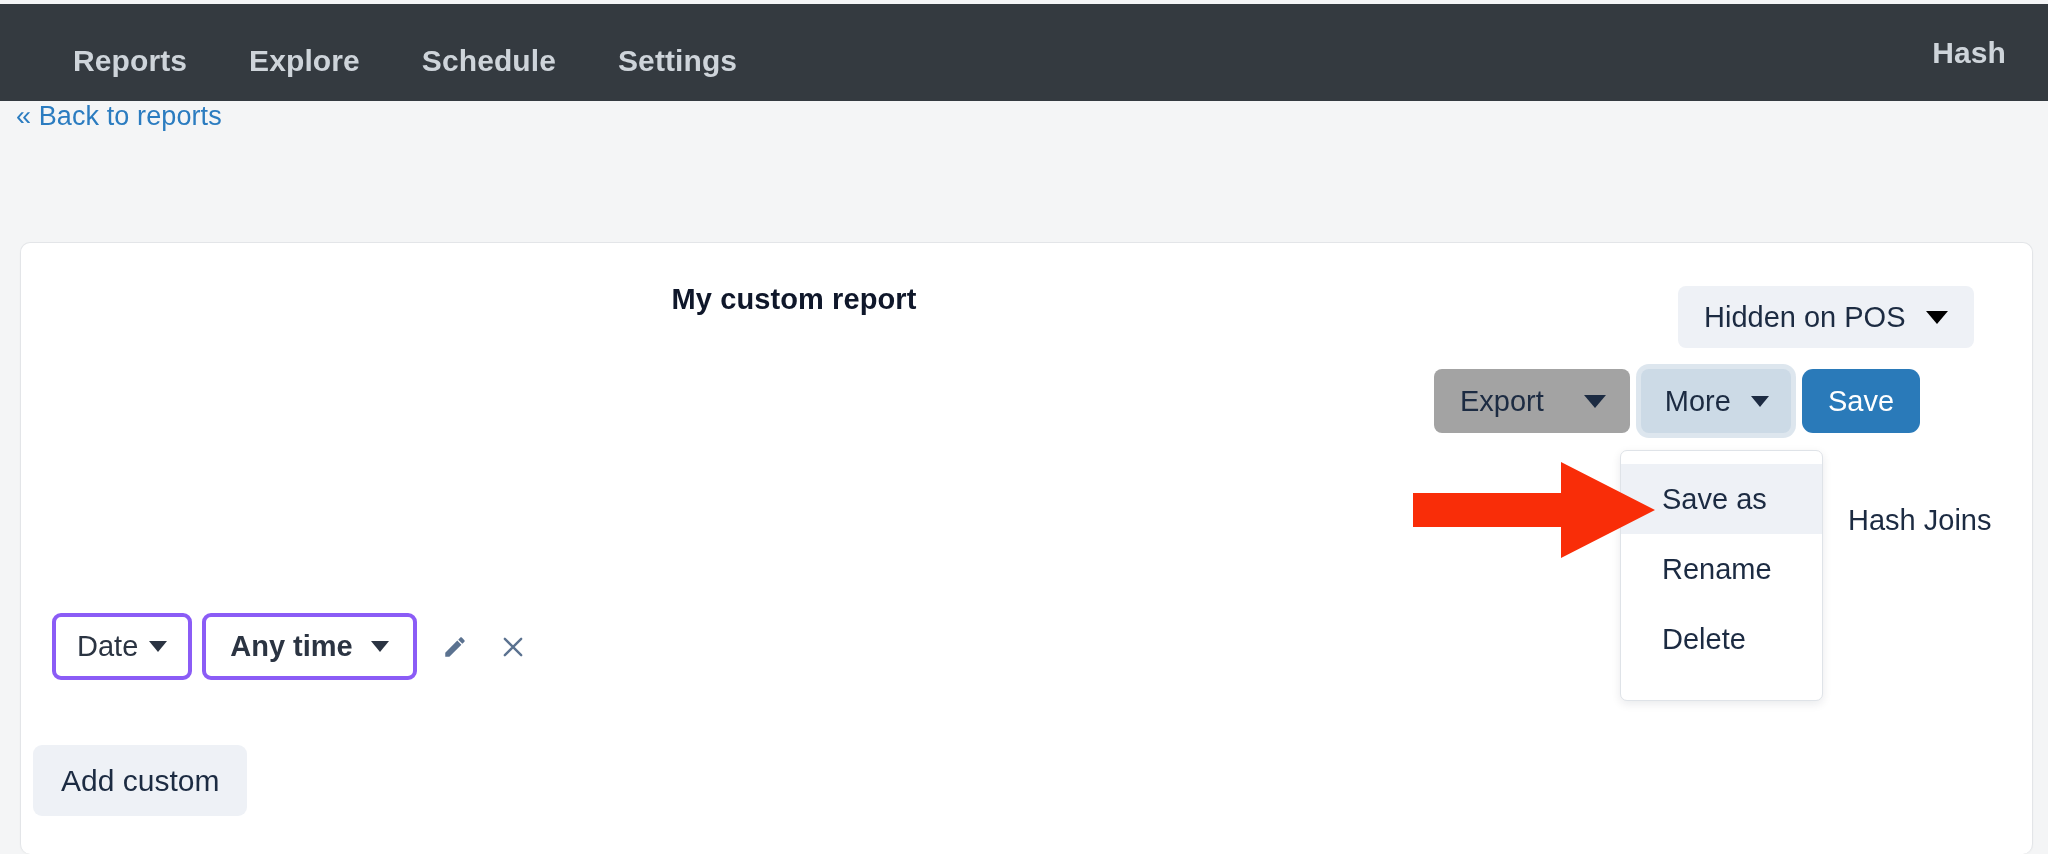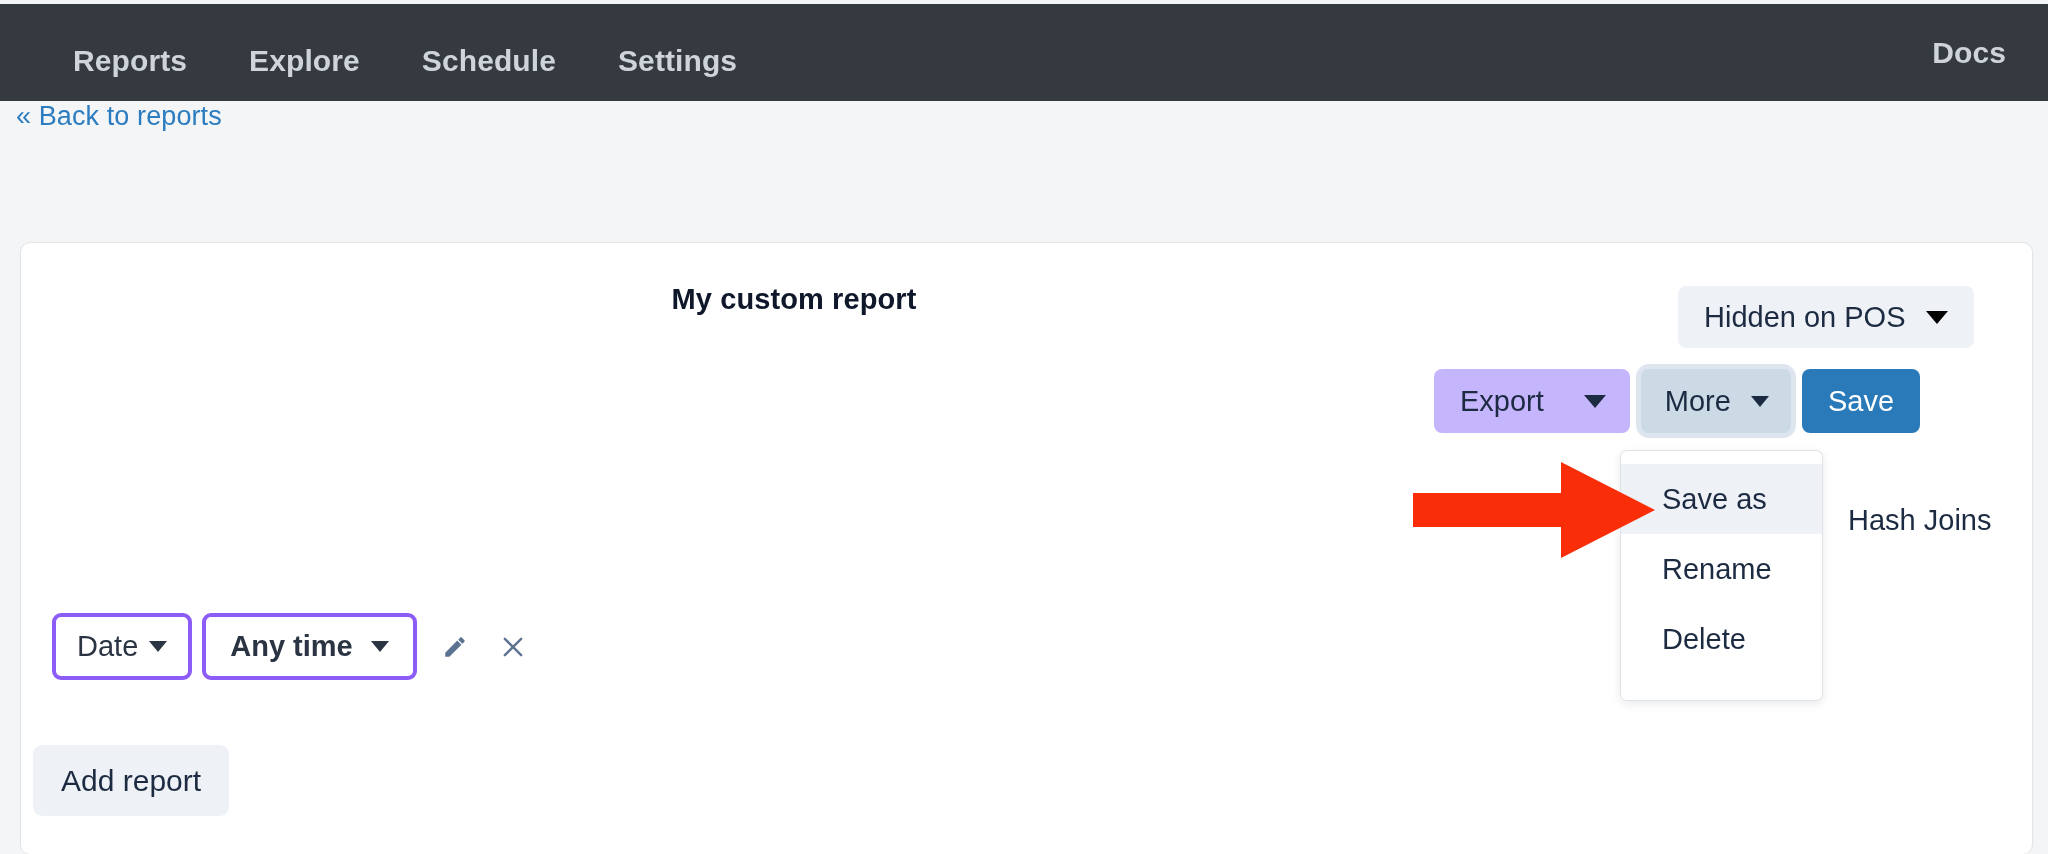--- a/index.html
+++ b/index.html
@@ -126,36 +126,37 @@
     border: none;
     border-radius: 8px;
     font-family: inherit;
     font-size: 29px;
     display: flex;
     align-items: center;
     cursor: pointer;
     white-space: nowrap;
   }
   .btn-export {
-    background: #c4b5fd;
+    background: #a3a3a3;
     color: #1c2b42;
     padding: 0 24px 0 26px;
     gap: 40px;
   }
   .btn-more {
     background: #ccdae6;
     color: #1c2b42;
     padding: 0 22px 0 24px;
     gap: 20px;
     box-shadow: 0 0 0 5px rgba(210,221,232,0.75);
   }
   .btn-save {
     background: #2a7ab9;
     color: #ffffff;
     padding: 16px 26px;
+    border-radius: 11px;
   }
 
   .caret {
     width: 0;
     height: 0;
     border-left: 11px solid transparent;
     border-right: 11px solid transparent;
     border-top: 13px solid currentColor;
     display: block;
   }
@@ -269,21 +270,21 @@
 <body>
 
 <div class="navbar">
   <div class="nav-left">
     <div class="nav-link">Reports</div>
     <div class="nav-link">Explore</div>
     <div class="nav-link">Schedule</div>
     <div class="nav-link">Settings</div>
   </div>
   <div class="nav-right">
-    <div class="nav-link">Docs</div>
+    <div class="nav-link">Hash</div>
   </div>
 </div>
 
 <div class="back-link">« Back to reports</div>
 
 <div class="card"></div>
 
 <div class="report-title">My custom report</div>
 
 <button class="visibility-btn">
@@ -329,13 +330,13 @@
       <path d="M3 17.2V21h3.8L17.9 9.9l-3.8-3.8L3 17.2zM20.7 7.1c.4-.4.4-1 0-1.4l-2.4-2.4c-.4-.4-1-.4-1.4 0l-1.9 1.9 3.8 3.8 1.9-1.9z" fill="currentColor"></path>
     </svg>
   </div>
   <div class="icon-btn">
     <svg width="28" height="28" viewBox="0 0 24 24">
       <path d="M5 5 L19 19 M19 5 L5 19" stroke="currentColor" stroke-width="2" stroke-linecap="round"></path>
     </svg>
   </div>
 </div>
 
-<button class="add-filter">Add report</button>
+<button class="add-filter">Add custom</button>
 
 </body></html>

